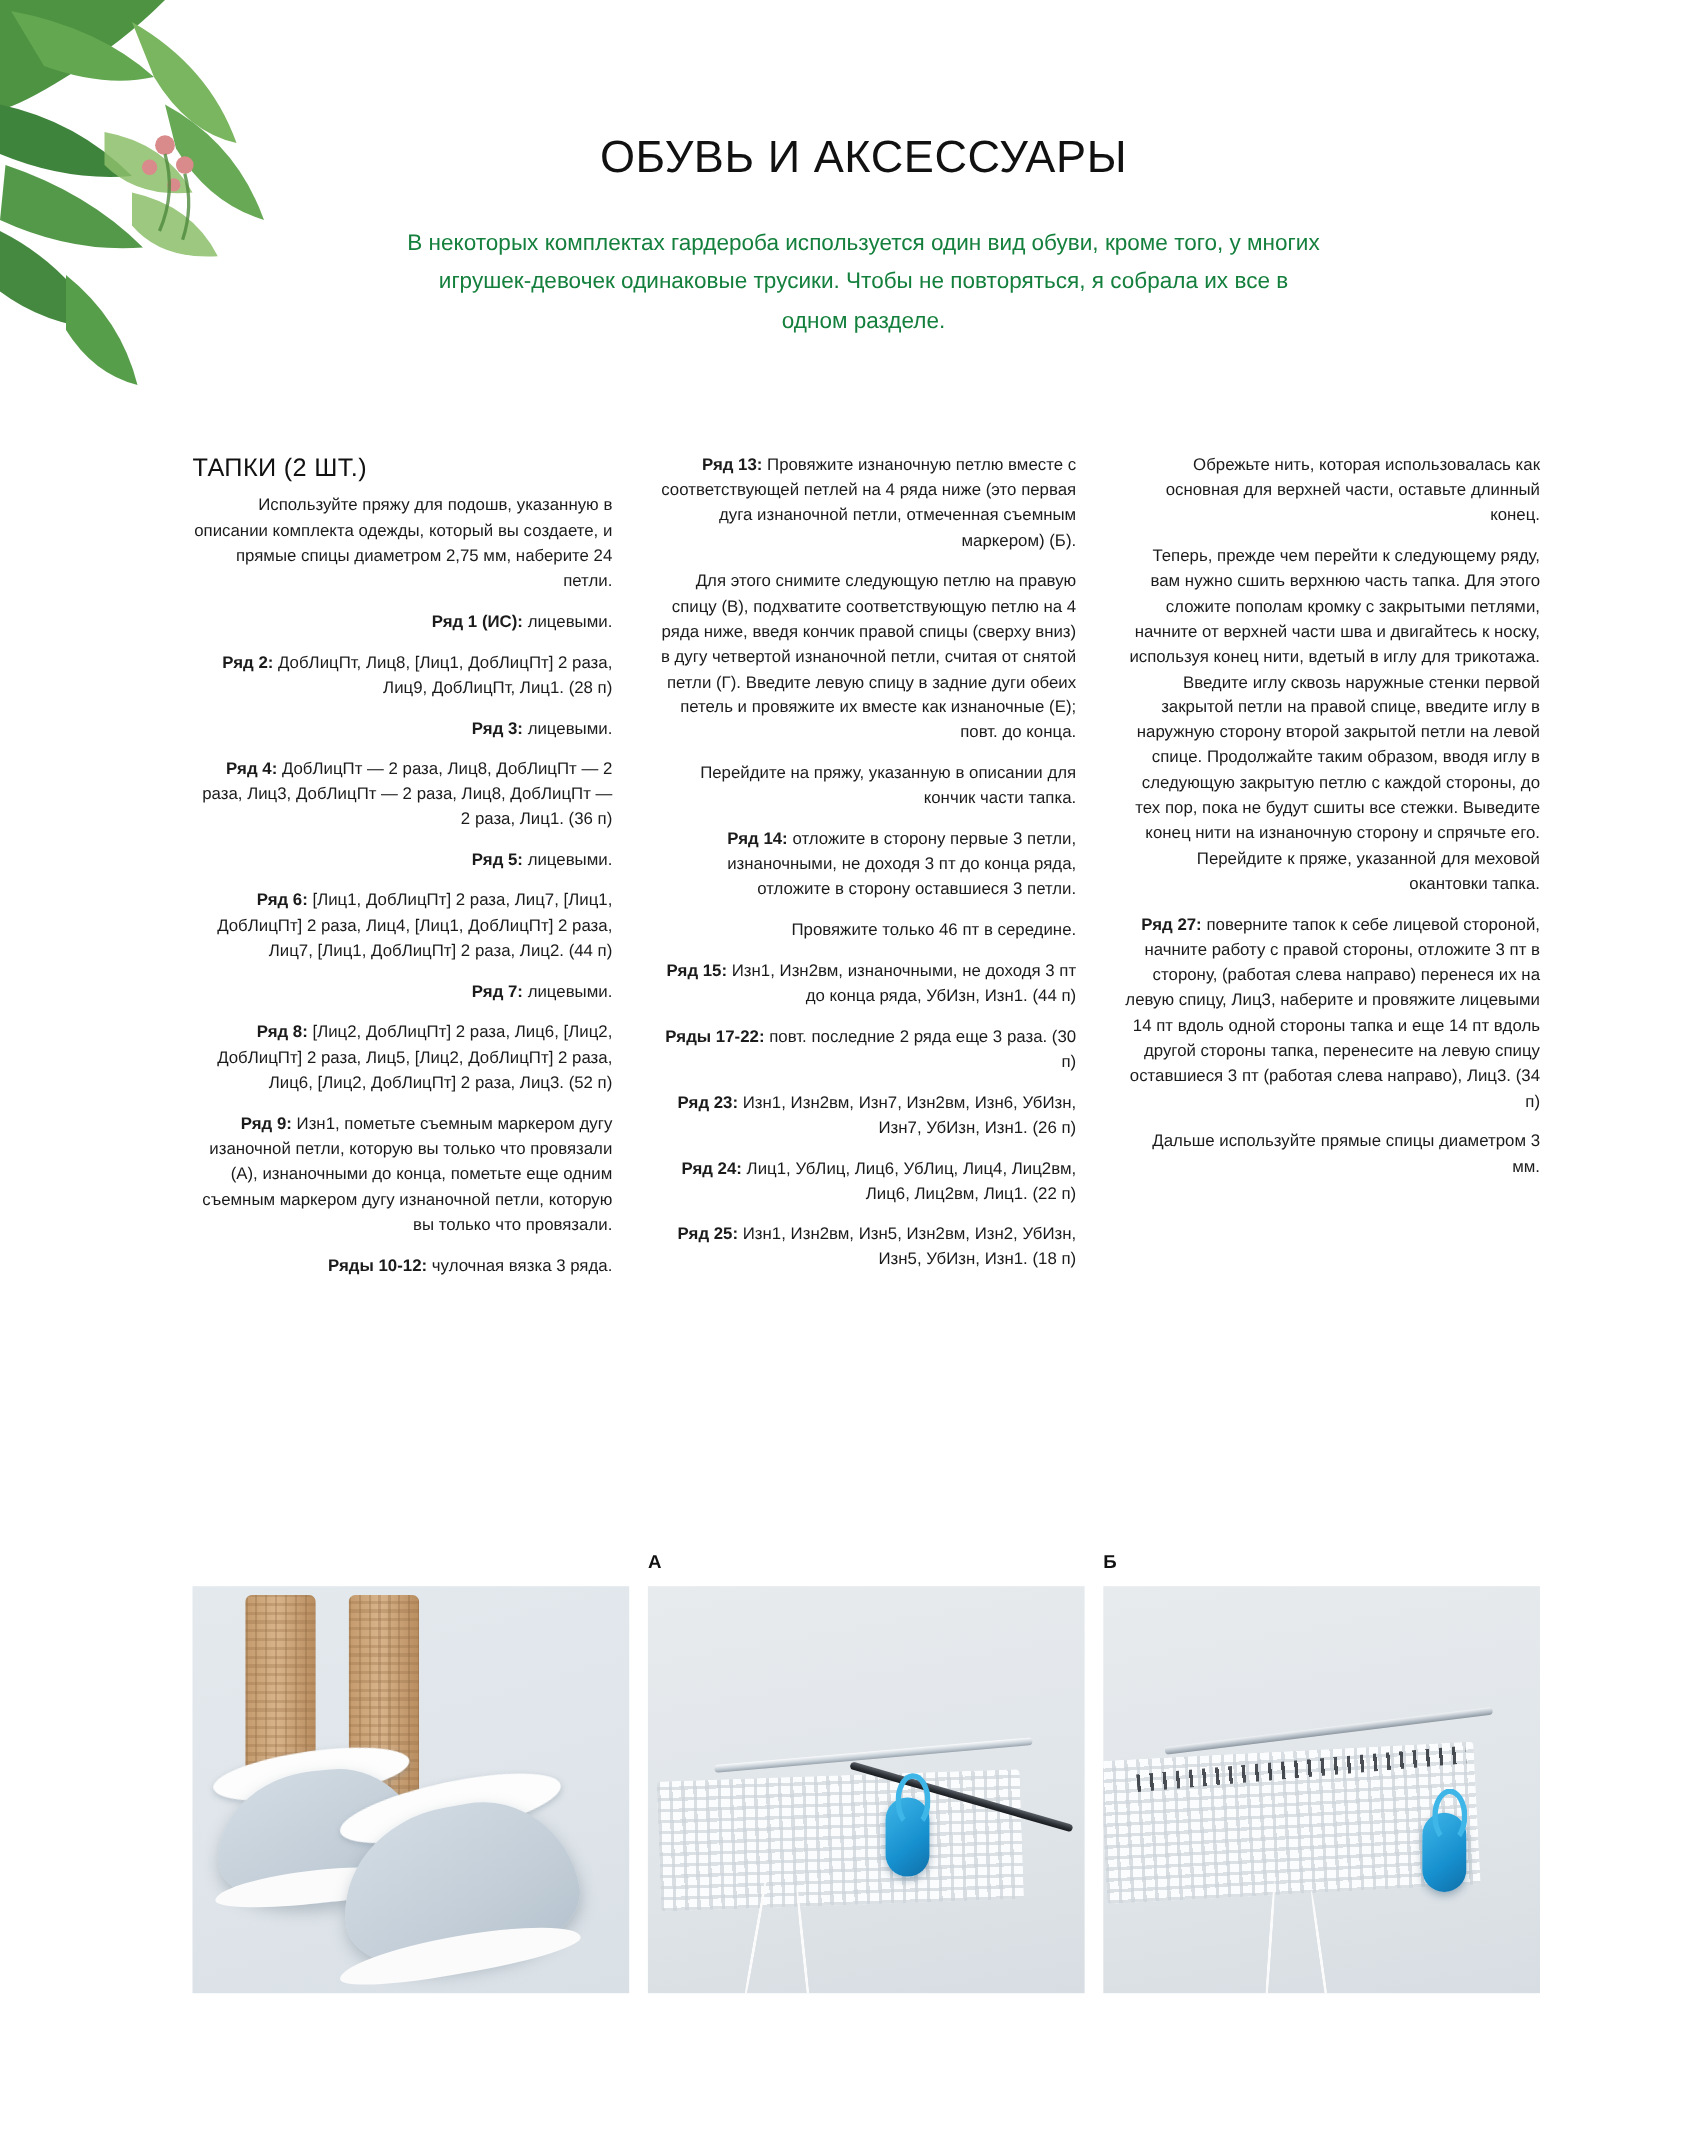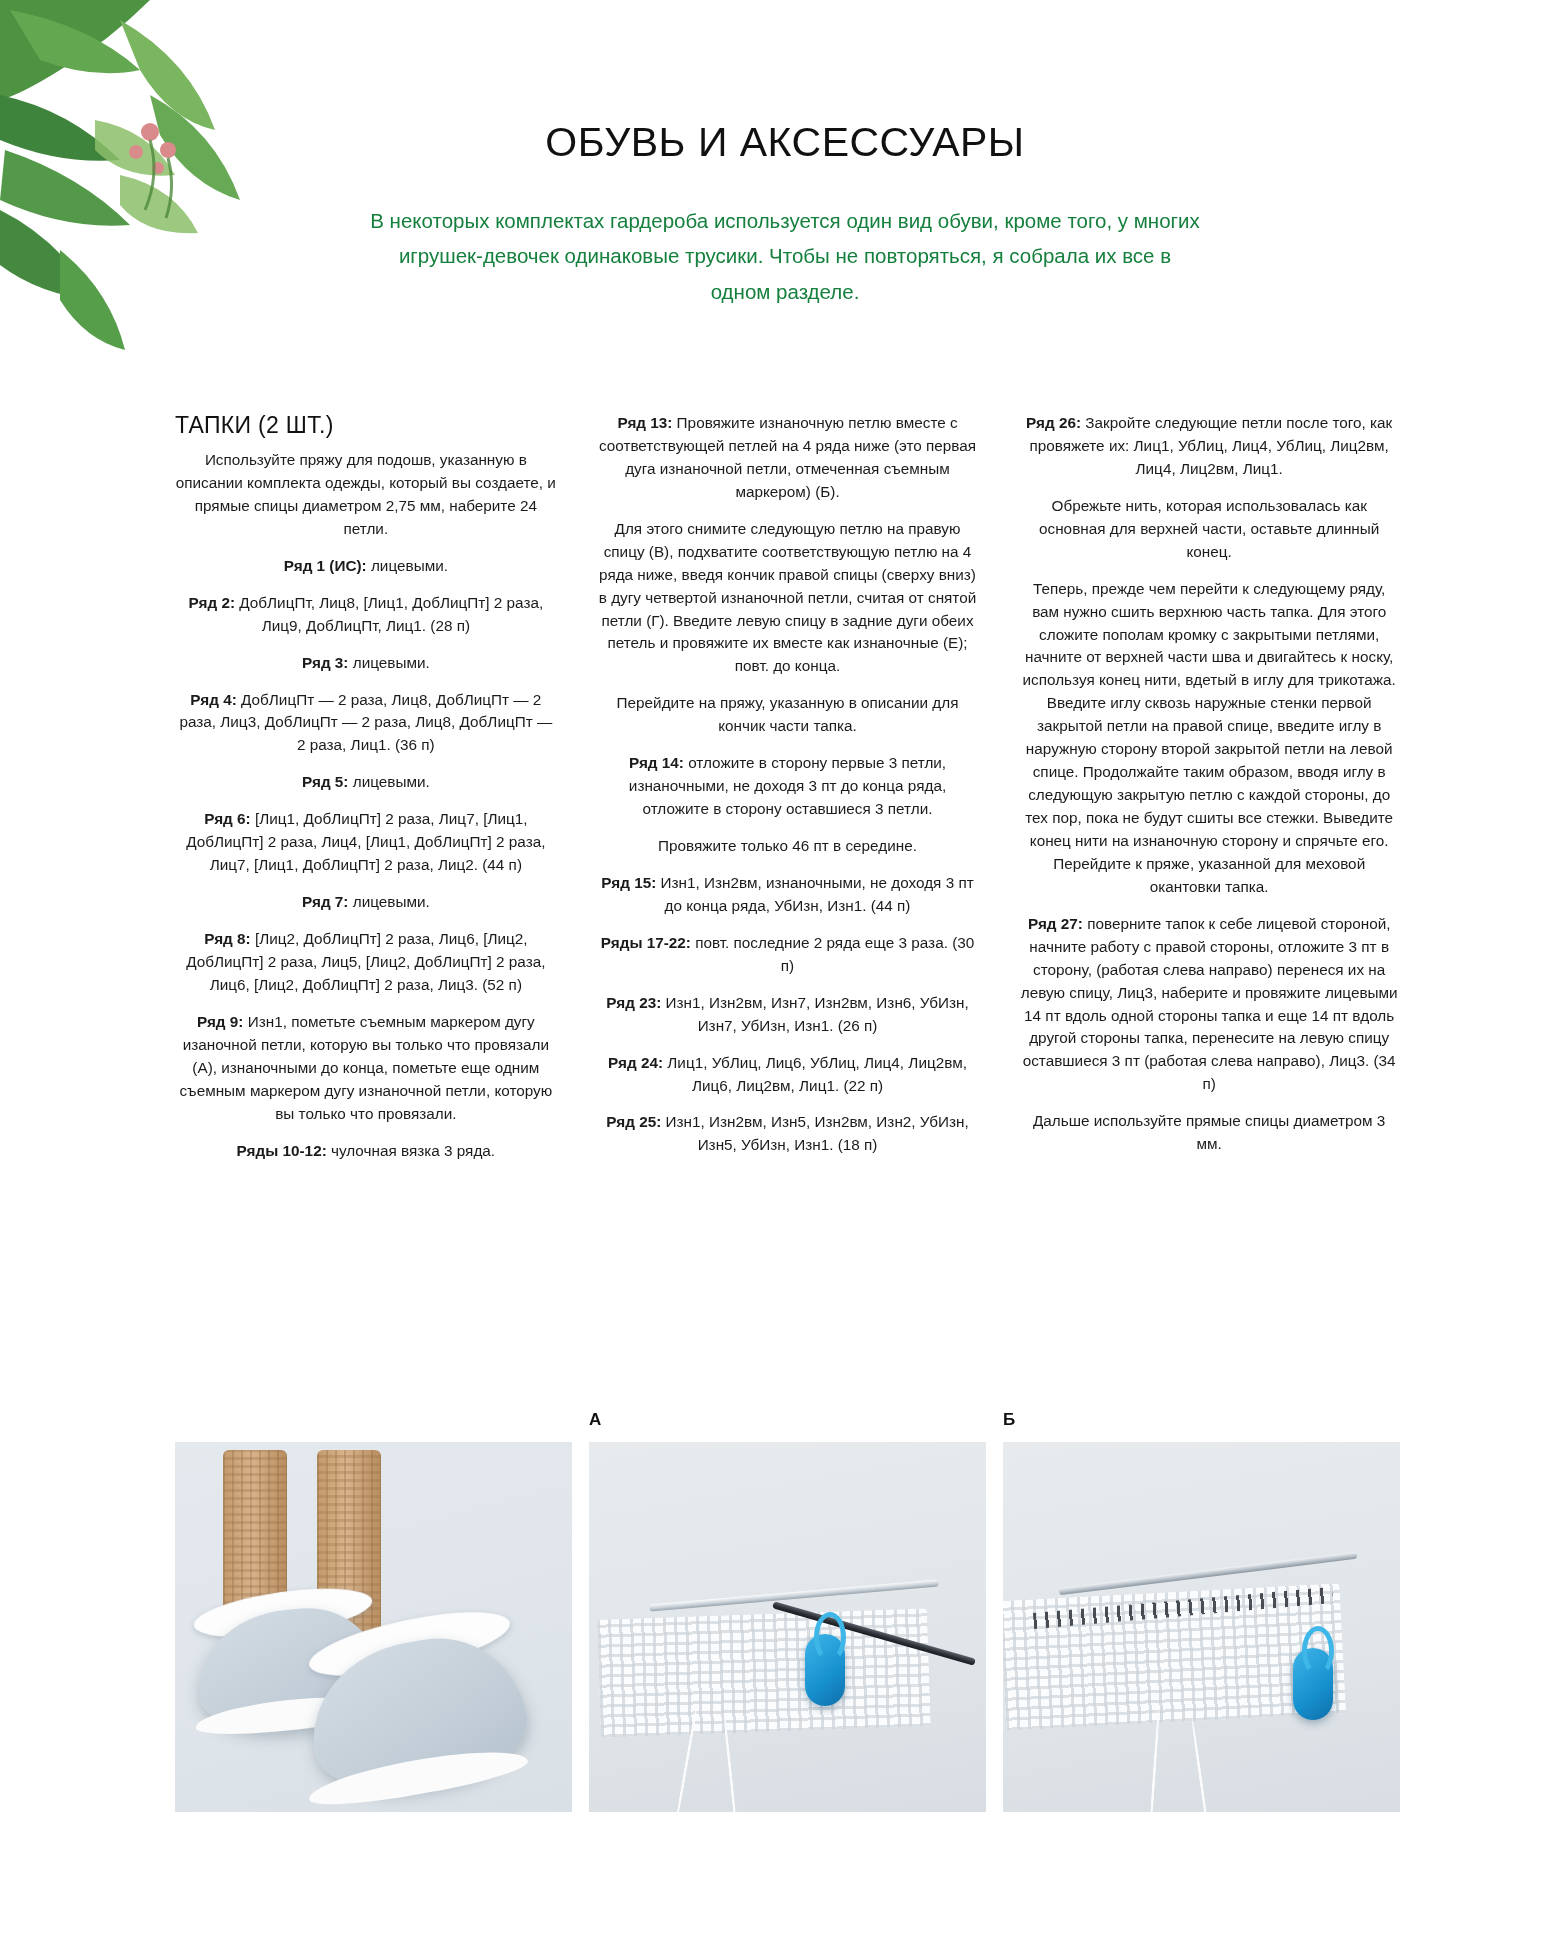--- a/index.html
+++ b/index.html
@@ -61,21 +61,21 @@
     gap: 40px;
   }
   .col {
     width: 382px;
   }
   .col p {
     margin: 0 0 14px 0;
     font-size: 15.3px;
     line-height: 1.5;
     color: #1b1b1b;
-    text-align: center;
+    text-align: right;
   }
   .section-title {
     font-size: 23px;
     font-weight: 400;
     margin: 0 0 10px 0;
     letter-spacing: 0.3px;
     color: #111;
   }
   .lead {
     font-weight: bold;
@@ -285,21 +285,20 @@
     <p><b>Ряд 14:</b> отложите в сторону первые 3 петли, изнаночными, не доходя 3 пт до конца ряда, отложите в сторону оставшиеся 3 петли.</p>
     <p>Провяжите только 46 пт в середине.</p>
     <p><b>Ряд 15:</b> Изн1, Изн2вм, изнаночными, не доходя 3 пт до конца ряда, УбИзн, Изн1. (44 п)</p>
     <p><b>Ряды 17-22:</b> повт. последние 2 ряда еще 3 раза. (30 п)</p>
     <p><b>Ряд 23:</b> Изн1, Изн2вм, Изн7, Изн2вм, Изн6, УбИзн, Изн7, УбИзн, Изн1. (26 п)</p>
     <p><b>Ряд 24:</b> Лиц1, УбЛиц, Лиц6, УбЛиц, Лиц4, Лиц2вм, Лиц6, Лиц2вм, Лиц1. (22 п)</p>
     <p><b>Ряд 25:</b> Изн1, Изн2вм, Изн5, Изн2вм, Изн2, УбИзн, Изн5, УбИзн, Изн1. (18 п)</p>
   </div>
 
   <div class="col">
-    <p><b>Ряд 26:</b> Закройте следующие петли после того, как провяжете их: Лиц1, УбЛиц, Лиц4, УбЛиц, Лиц2вм, Лиц4, Лиц2вм, Лиц1.</p>
     <p>Обрежьте нить, которая использовалась как основная для верхней части, оставьте длинный конец.</p>
     <p>Теперь, прежде чем перейти к следующему ряду, вам нужно сшить верхнюю часть тапка. Для этого сложите пополам кромку с закрытыми петлями, начните от верхней части шва и двигайтесь к носку, используя конец нити, вдетый в иглу для трикотажа. Введите иглу сквозь наружные стенки первой закрытой петли на правой спице, введите иглу в наружную сторону второй закрытой петли на левой спице. Продолжайте таким образом, вводя иглу в следующую закрытую петлю с каждой стороны, до тех пор, пока не будут сшиты все стежки. Выведите конец нити на изнаночную сторону и спрячьте его. Перейдите к пряже, указанной для меховой окантовки тапка.</p>
     <p><b>Ряд 27:</b> поверните тапок к себе лицевой стороной, начните работу с правой стороны, отложите 3 пт в сторону, (работая слева направо) перенеся их на левую спицу, Лиц3, наберите и провяжите лицевыми 14 пт вдоль одной стороны тапка и еще 14 пт вдоль другой стороны тапка, перенесите на левую спицу оставшиеся 3 пт (работая слева направо), Лиц3. (34 п)</p>
     <p>Дальше используйте прямые спицы диаметром 3 мм.</p>
   </div>
 </div>
 
 <div class="photo-strip">
 
   <div class="photo-wrap">

